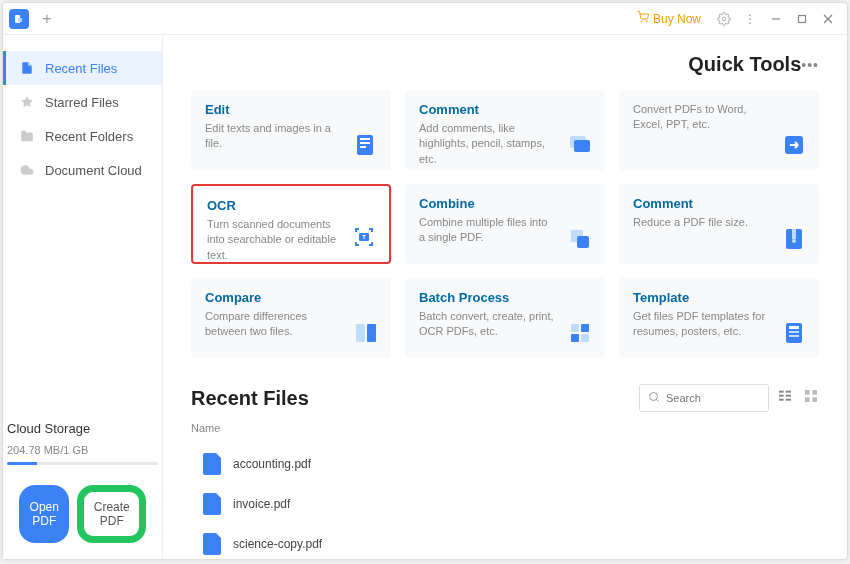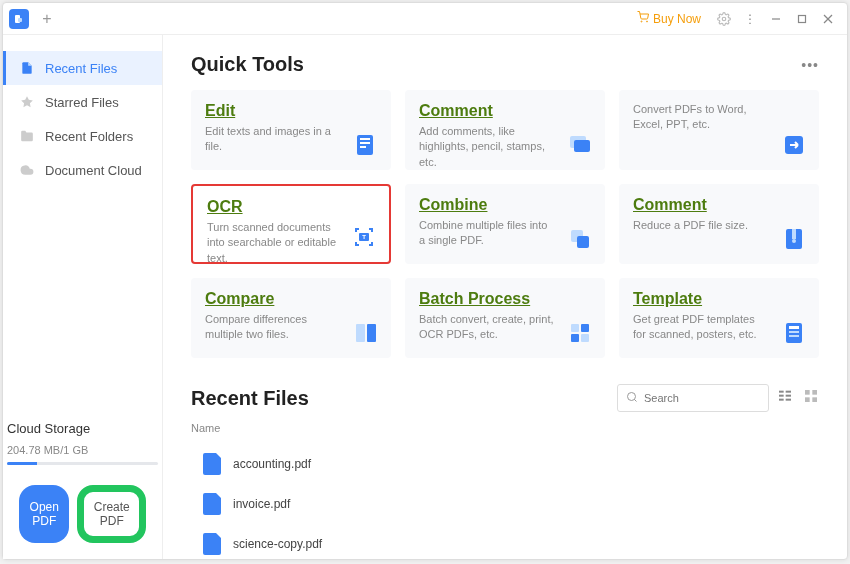--- a/index.html
+++ b/index.html
@@ -23,31 +23,31 @@
 .storage-bar { width: 100%; height: 3px; background: #e5e7eb; border-radius: 2px; overflow: hidden; }
 .storage-fill { height: 100%; background: #3b82f6; width: 20%; }
 .side-btns { padding: 8px 16px 16px; display: flex; flex-direction: row; gap: 8px; }
 .btn { padding: 8px; border-radius: 16px; font-size: 12px; text-align: center; cursor: pointer; border: none; }
 .btn-primary { background: #3b82f6; color: #fff; }
 .btn-outline { background: #fff; color: #555; border: 7px solid #22c55e; }
 .main { flex: 1; padding: 18px 28px; overflow-y: auto; position: relative; }
 .main::-webkit-scrollbar { width: 8px; }
 .main::-webkit-scrollbar-thumb { background: #ccc; border-radius: 4px; }
 .section-head { display: flex; align-items: center; margin-bottom: 14px; }
-.section-title { font-size: 20px; font-weight: 700; color: #222; flex: 1; }
+.section-title { font-size: 20px; font-weight: 700; color: #222; flex: 1; text-align: right; }
 .more-dots { color: #888; cursor: pointer; font-size: 14px; letter-spacing: 1px; }
 .tools-grid { display: grid; grid-template-columns: repeat(3, 1fr); gap: 14px; margin-bottom: 26px; }
 .tool { background: #f8f9fb; border-radius: 4px; padding: 12px 14px; height: 80px; position: relative; cursor: pointer; }
 .tool.highlighted { border: 2px solid #e53935; background: #fff; }
-.tool-title { font-size: 16px; font-weight: 700; color: #4d7c0f; margin-bottom: 4px; text-decoration: underline; }
+.tool-title { font-size: 13px; font-weight: 700; color: #0369a1; margin-bottom: 4px; }
 .tool-desc { font-size: 11px; color: #888; line-height: 1.4; padding-right: 36px; }
 .tool-icon { position: absolute; right: 12px; bottom: 12px; width: 26px; height: 26px; border-radius: 4px; display: flex; align-items: center; justify-content: center; }
 .recent-head { display: flex; align-items: center; gap: 8px; margin-bottom: 10px; }
 .recent-title { font-size: 20px; font-weight: 700; color: #222; flex: 1; }
-.search-box { display: flex; align-items: center; border: 1px solid #ddd; border-radius: 3px; padding: 4px 8px; width: 152px; gap: 6px; }
+.search-box { display: flex; align-items: center; border: 1px solid #ddd; border-radius: 3px; padding: 4px 8px; width: 130px; gap: 6px; }
 .search-box input { border: none; outline: none; font-size: 11px; width: 90px; color: #666; }
 .view-toggle { display: flex; gap: 10px; color: #888; }
 .col-header { font-size: 11px; color: #888; margin-bottom: 10px; }
 .file-row { display: flex; align-items: center; padding: 9px 12px; gap: 12px; cursor: pointer; }
 .file-icon { width: 18px; height: 22px; background: #3b82f6; border-radius: 2px; display: flex; align-items: center; justify-content: center; color: #fff; font-size: 8px; font-weight: bold; position: relative; }
 .file-icon::after { content: ''; position: absolute; top: 0; right: 0; border-width: 0 5px 5px 0; border-style: solid; border-color: #fff #fff transparent transparent; }
 .file-name { font-size: 12px; color: #444; }
 </style>
 </head>
 <body>
@@ -213,21 +213,21 @@
           <div class="tool-icon">
               <svg width="26" height="26" viewBox="0 0 26 26">
                 <rect x="5" y="3" width="16" height="20" rx="2" fill="#3b82f6"></rect>
                 <rect x="11" y="3" width="4" height="10" fill="#bfdbfe"></rect>
                 <circle cx="13" cy="15" r="2" fill="#bfdbfe"></circle>
               </svg>
             </div>
         </div>
         <div class="tool">
           <div class="tool-title">Compare</div>
-          <div class="tool-desc">Compare differences multiple two files.</div>
+          <div class="tool-desc">Compare differences between two files.</div>
           <div class="tool-icon">
               <svg width="26" height="26" viewBox="0 0 26 26">
                 <rect x="3" y="4" width="9" height="18" rx="1" fill="#bfdbfe"></rect>
                 <rect x="14" y="4" width="9" height="18" rx="1" fill="#3b82f6"></rect>
               </svg>
             </div>
         </div>
         <div class="tool">
           <div class="tool-title">Batch Process</div>
           <div class="tool-desc">Batch convert, create, print, OCR PDFs, etc.</div>
@@ -235,21 +235,21 @@
               <svg width="26" height="26" viewBox="0 0 26 26">
                 <rect x="4" y="4" width="8" height="8" rx="1" fill="#bfdbfe"></rect>
                 <rect x="14" y="4" width="8" height="8" rx="1" fill="#3b82f6"></rect>
                 <rect x="4" y="14" width="8" height="8" rx="1" fill="#3b82f6"></rect>
                 <rect x="14" y="14" width="8" height="8" rx="1" fill="#bfdbfe"></rect>
               </svg>
             </div>
         </div>
         <div class="tool">
           <div class="tool-title">Template</div>
-          <div class="tool-desc">Get great PDF templates for scanned, posters, etc.</div>
+          <div class="tool-desc">Get files PDF templates for resumes, posters, etc.</div>
           <div class="tool-icon">
               <svg width="26" height="26" viewBox="0 0 26 26">
                 <rect x="5" y="3" width="16" height="20" rx="2" fill="#3b82f6"></rect>
                 <rect x="8" y="6" width="10" height="3" fill="#fff"></rect>
                 <rect x="8" y="11" width="10" height="2" fill="#bfdbfe"></rect>
                 <rect x="8" y="15" width="10" height="2" fill="#bfdbfe"></rect>
               </svg>
             </div>
         </div>
       </div>

